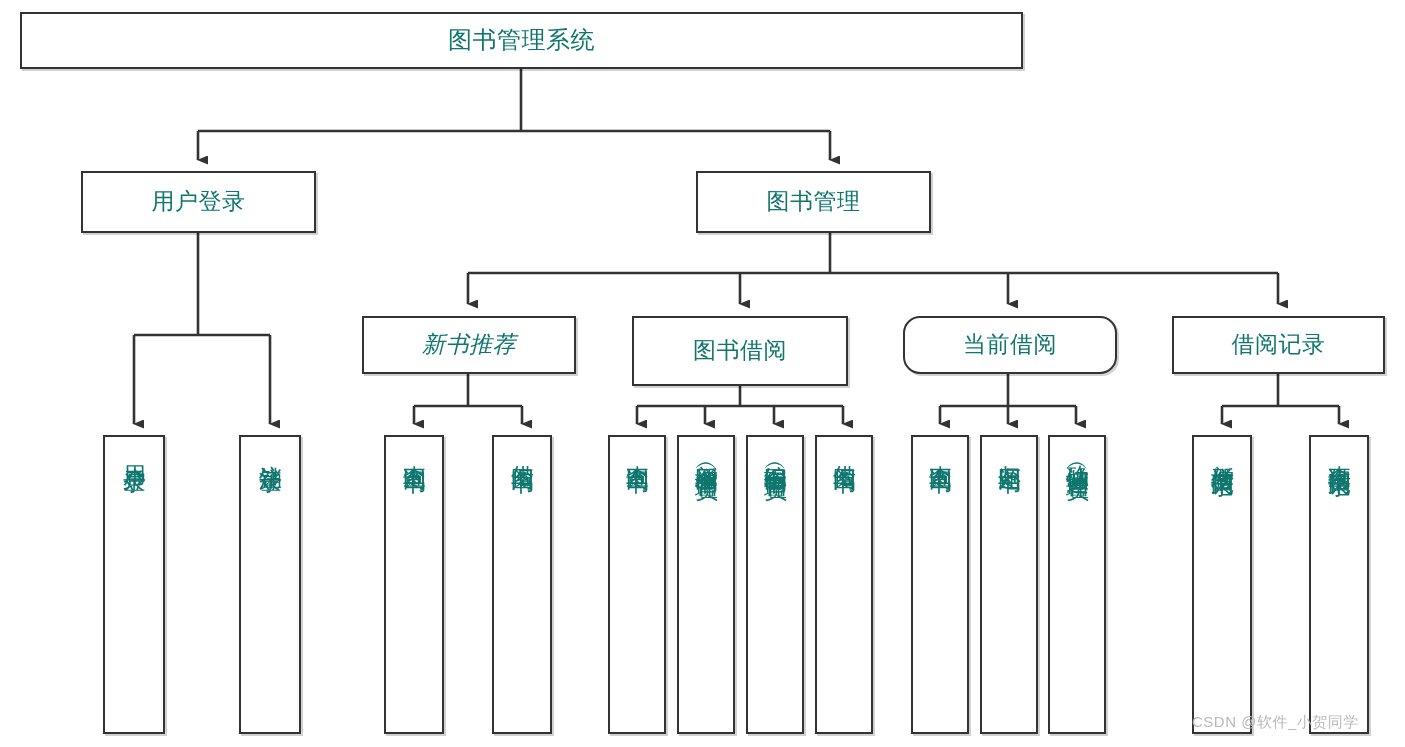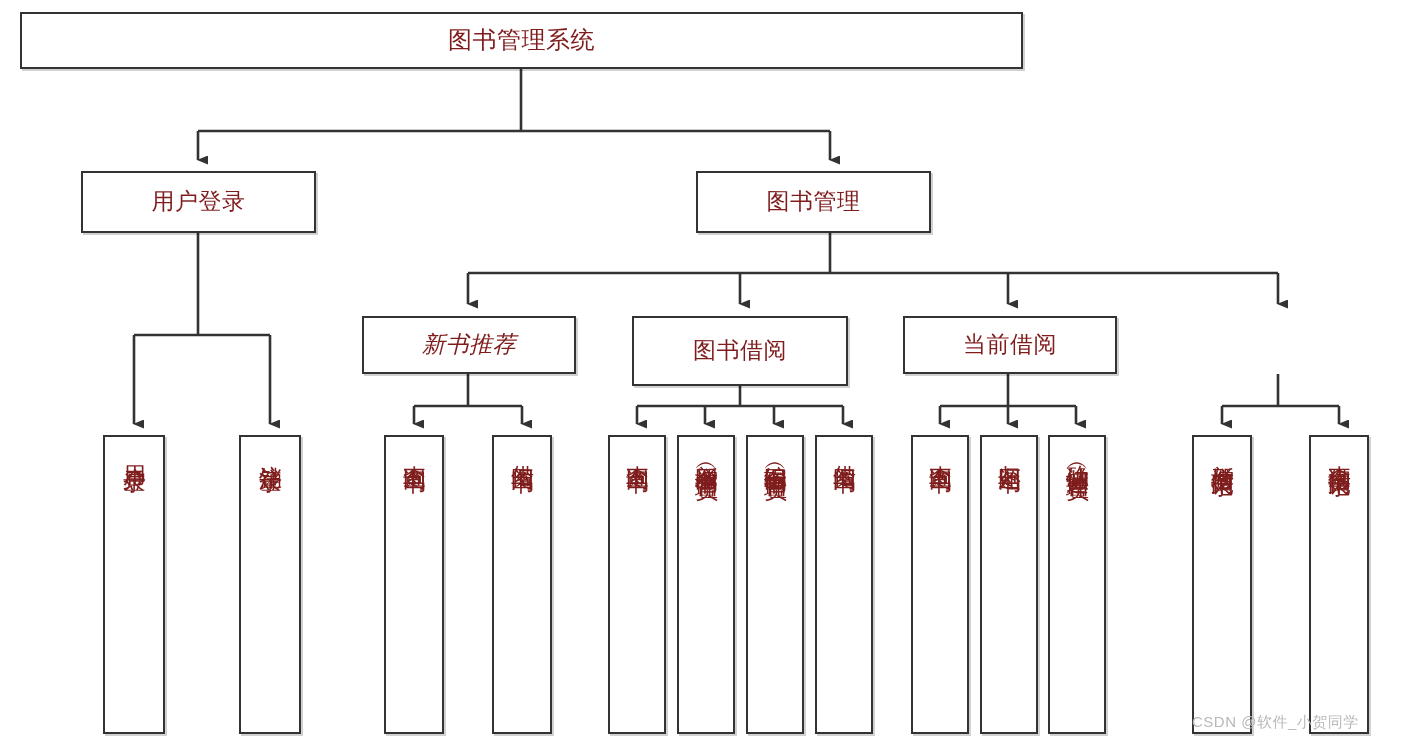--- a/index.html
+++ b/index.html
@@ -29,21 +29,21 @@
     position: absolute;
     box-sizing: border-box;
     border: 2px solid #333333;
     background: #ffffff;
     display: flex;
     align-items: center;
     justify-content: center;
     box-shadow: 2px 2px 0 rgba(0,0,0,0.18);
   }
   .node .lbl {
-    color: #7f1d1d;
+    color: #0f766e;
     text-align: center;
     line-height: 1.18;
     letter-spacing: 0.5px;
   }
   .node.horiz .lbl {
     font-size: 23px;
   }
   .node.root .lbl {
     font-size: 24px;
   }
@@ -133,22 +133,25 @@
   <div class="node horiz" style="left:696px; top:171px; width:235px; height:62px;">
     <span class="lbl">图书管理</span>
   </div>
 
   <div class="node horiz" style="left:362px; top:316px; width:214px; height:58px;font-style:italic;">
     <span class="lbl">新书推荐</span>
   </div>
   <div class="node horiz" style="left:632px; top:316px; width:216px; height:70px;">
     <span class="lbl">图书借阅</span>
   </div>
-  <div class="node horiz" style="left:903px; top:316px; width:214px; height:58px;">
+  <div class="node horiz" style="left:903px; top:316px; width:214px; height:58px;border-radius:17px;">
     <span class="lbl">当前借阅</span>
+  </div>
+  <div class="node horiz" style="left:1172px; top:316px; width:213px; height:58px;">
+    <span class="lbl">借阅记录</span>
   </div>
 
   <div class="node vert" style="left:103px; top:435px; width:62px; height:299px;">
     <span class="lbl">用户登录</span>
   </div>
   <div class="node vert" style="left:239px; top:435px; width:62px; height:299px;">
     <span class="lbl">注销登录</span>
   </div>
 
   <div class="node vert" style="left:384px; top:435px; width:60px; height:299px;">

